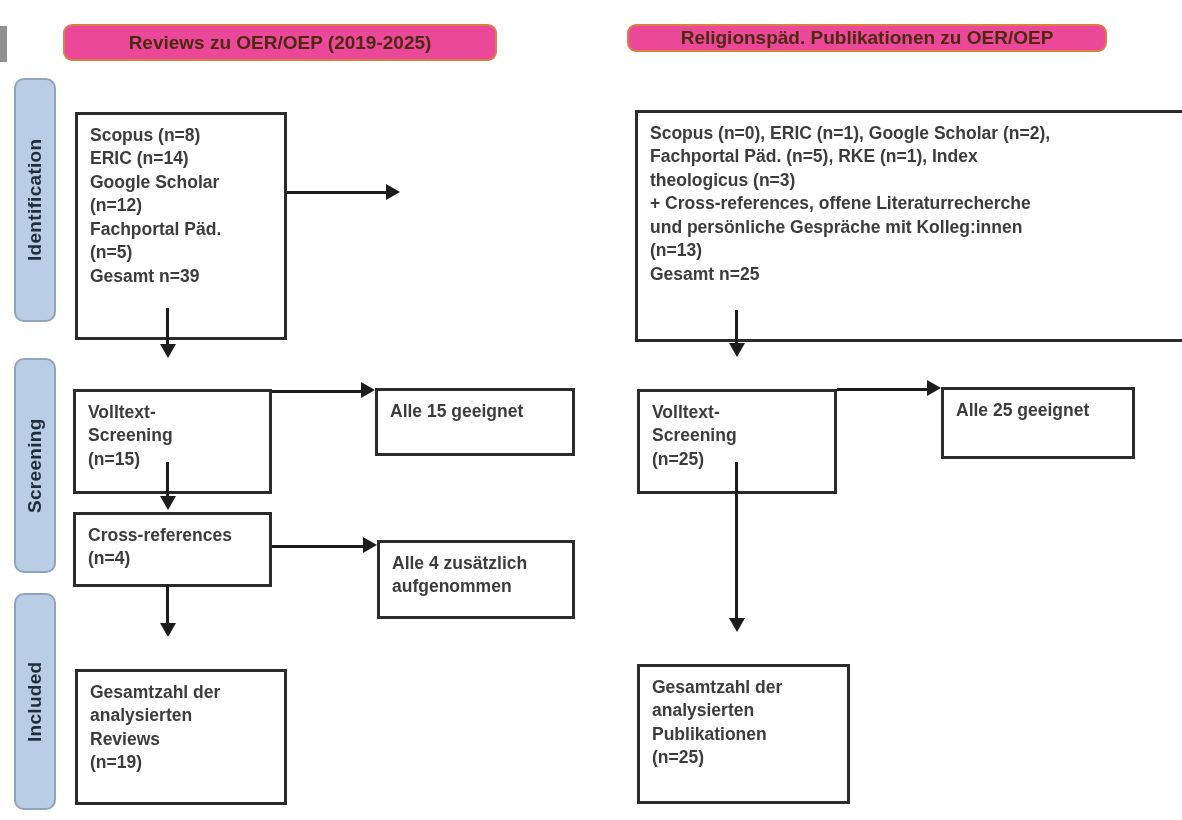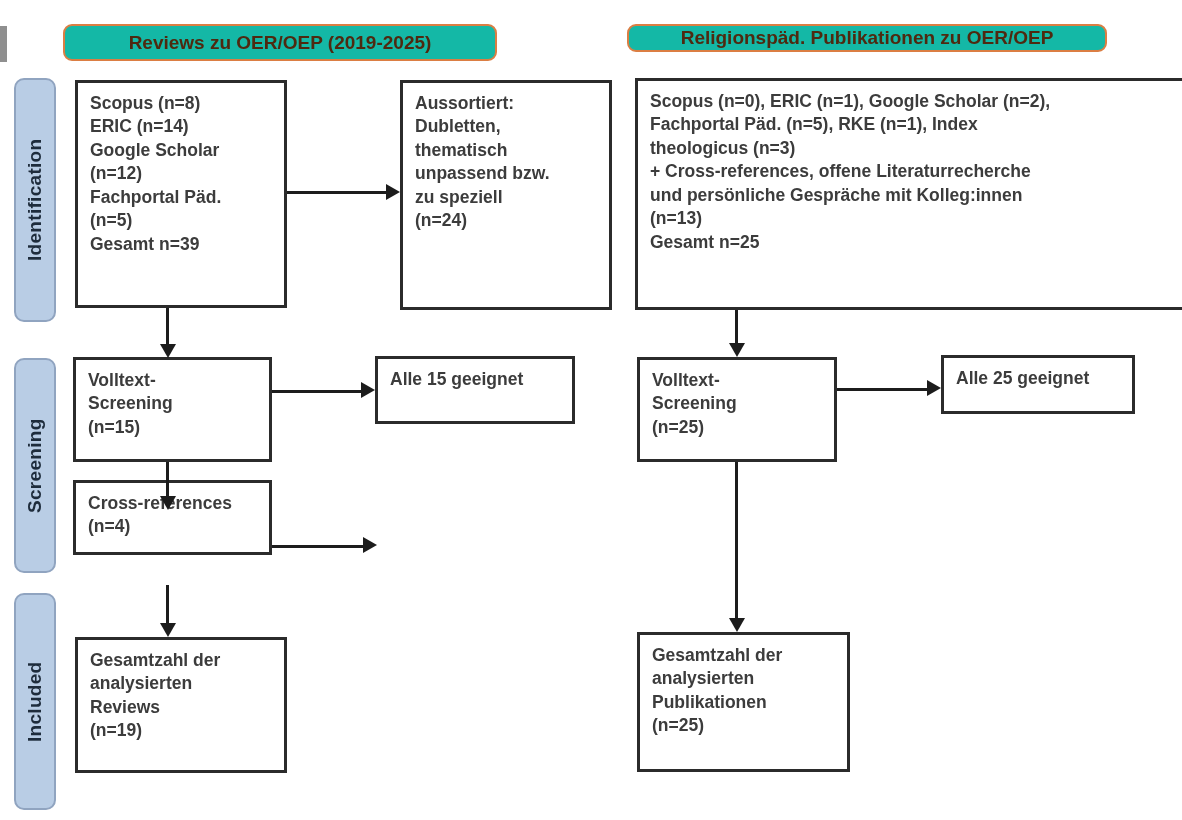--- a/index.html
+++ b/index.html
@@ -2,34 +2,34 @@
 <html><head>
 <meta charset="utf-8">
 <style>
   html,body{margin:0;padding:0;background:#ffffff;}
   .canvas{
     position:relative;width:1182px;height:820px;background:#ffffff;
     font-family:"Liberation Sans",sans-serif;overflow:hidden;
   }
   .hdr{
     position:absolute;display:flex;align-items:center;justify-content:center;
-    background:#14b8a6;border:2px solid #DB7E43;border-radius:9px;
+    background:#ec4899;border:2px solid #DB7E43;border-radius:9px;
     color:#4E2910;font-weight:700;font-size:19px;box-sizing:border-box;
     text-align:center;
   }
   .stage{
     position:absolute;width:42px;display:flex;align-items:center;justify-content:center;
     background:#B9CDE5;border:2px solid #90A4C0;border-radius:10px;
     color:#1E2C3C;font-weight:700;font-size:19px;box-sizing:border-box;
     writing-mode:vertical-rl;transform:rotate(180deg);letter-spacing:0.3px;
   }
   .box{
     position:absolute;background:#ffffff;border:3px solid #2B2B2B;
     color:#3C3C3C;font-weight:700;font-size:17.5px;line-height:1.34;
-    padding:9px 12px;white-space:pre-line;box-sizing:border-box;
+    padding:9px 12px;white-space:pre-line;box-sizing:border-box;margin-top:32px;
   }
   .hline{position:absolute;height:3px;background:#1C1C1C;}
   .vline{position:absolute;width:3px;background:#1C1C1C;}
   .head-right{
     position:absolute;width:0;height:0;
     border-top:8px solid transparent;border-bottom:8px solid transparent;
     border-left:14px solid #1C1C1C;
   }
   .head-down{
     position:absolute;width:0;height:0;
@@ -52,48 +52,44 @@
   <div class="stage" style="left:14px;top:358px;height:215px">Screening</div>
   <div class="stage" style="left:14px;top:593px;height:217px">Included</div>
 
   <div class="box" style="left:75px;top:80px;width:212px;height:228px">Scopus (n=8)
 ERIC (n=14)
 Google Scholar
 (n=12)
 Fachportal Päd.
 (n=5)
 Gesamt n=39</div>
-  <div class="box" style="left:400px;top:80px;width:212px;height:230px">Aussortiert:
-Dubletten,
-thematisch
-unpassend bzw.
-zu speziell
-(n=24)</div>
   <div class="box" style="left:73px;top:357px;width:199px;height:105px">Volltext-
 Screening
 (n=15)</div>
   <div class="box" style="left:375px;top:356px;width:200px;height:68px">Alle 15 geeignet</div>
   <div class="box" style="left:73px;top:480px;width:199px;height:75px">Cross-references
 (n=4)</div>
+  <div class="box" style="left:377px;top:508px;width:198px;height:79px">Alle 4 zusätzlich
+aufgenommen</div>
   <div class="box" style="left:75px;top:637px;width:212px;height:136px">Gesamtzahl der
 analysierten
 Reviews
 (n=19)</div>
 
   <div class="box" style="left:635px;top:78px;width:570px;height:232px">Scopus (n=0), ERIC (n=1), Google Scholar (n=2),
 Fachportal Päd. (n=5), RKE (n=1), Index
 theologicus (n=3)
 + Cross-references, offene Literaturrecherche
 und persönliche Gespräche mit Kolleg:innen
 (n=13)
 Gesamt n=25</div>
   <div class="box" style="left:637px;top:357px;width:200px;height:105px">Volltext-
 Screening
 (n=25)</div>
-  <div class="box" style="left:941px;top:355px;width:194px;height:59px">Alle 25 geeignet</div>
+  <div class="box" style="left:941px;top:355px;width:194px;height:72px">Alle 25 geeignet</div>
   <div class="box" style="left:637px;top:632px;width:213px;height:140px">Gesamtzahl der
 analysierten
 Publikationen
 (n=25)</div>
 
   <div>
     <div class="hline" style="left:287px;top:191px;width:100px"></div>
     <div class="head-right" style="left:386px;top:184px"></div>
   </div>
   <div>

